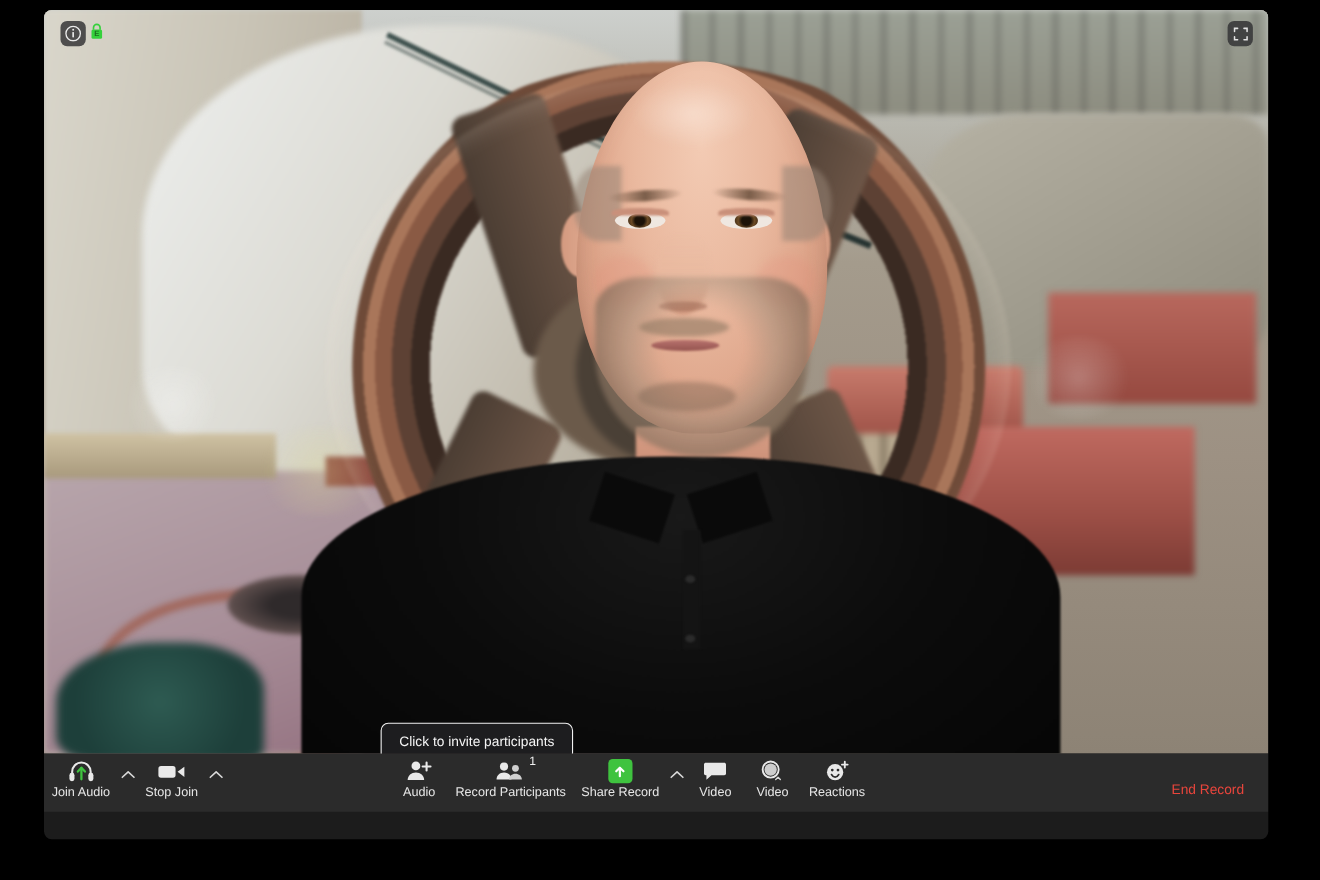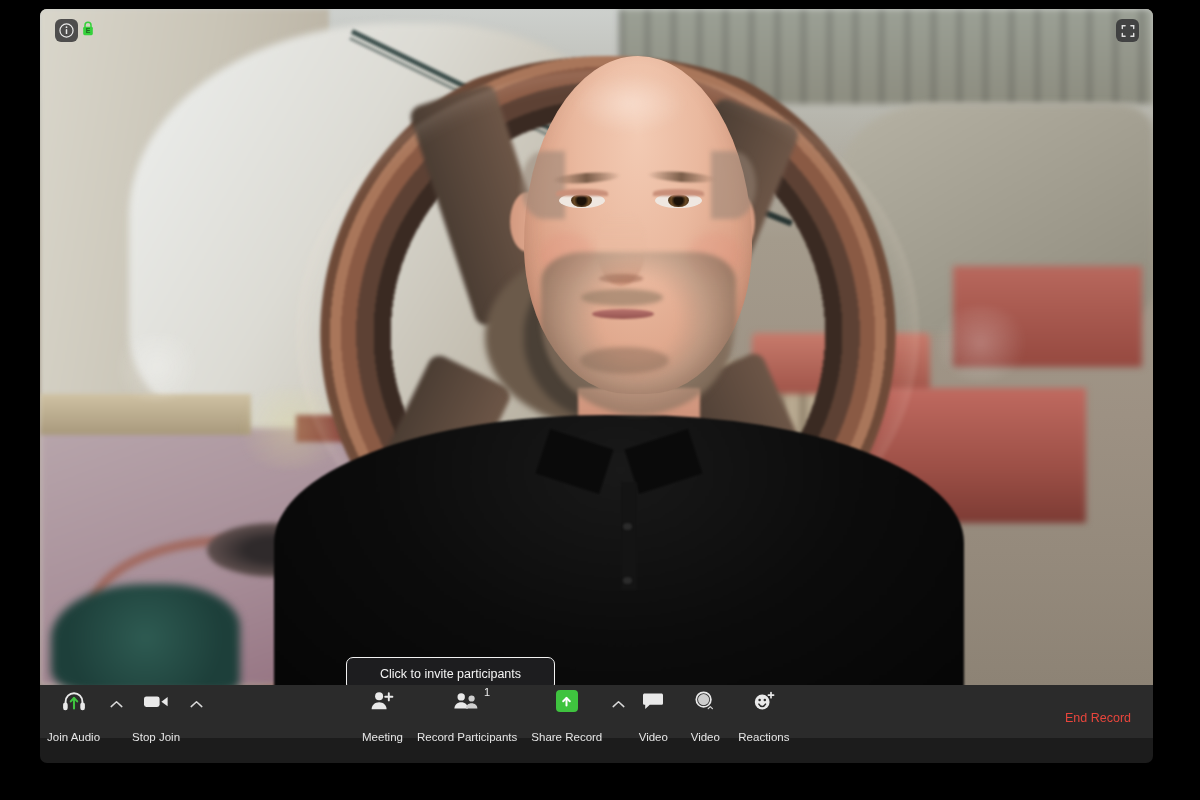--- a/index.html
+++ b/index.html
@@ -370,21 +370,21 @@
   }
   #fullscreen-btn{ right:14px; top:10px; }
 
   
   #tooltip{
     position:absolute;
     left:306px; top:648px;
     background:#1d1d1f;
     border:1.5px solid #f2f2f2;
     border-radius:7px;
-    padding:9px 33px;
+    padding:9px 16px;
     color:#f4f4f4;
     font-size:12.5px;
     white-space:nowrap;
     z-index:6;
   }
 
   
   #toolbar{
     position:relative;
     height:53px;
@@ -396,21 +396,21 @@
     display:flex; flex-direction:column; align-items:center;
     justify-content:flex-start;
     min-width:52px; padding:0 7px;
     cursor:default;
   }
   .tb-icon{
     height:24px; display:flex; align-items:center; justify-content:center;
     position:relative;
   }
   .tb-label{
-    margin-top:18px;
+    margin-top:2px;
     font-size:11.5px; color:#e6e6e6; white-space:nowrap;text-align:right;
   }
   .caret{
     width:16px; height:26px;
     display:flex; align-items:center; justify-content:center;
     margin:0 1px; align-self:flex-start; padding-top:4px;
   }
   .badge{
     position:absolute; top:-3px; right:-9px;
     font-size:11px; color:#efefef;
@@ -570,21 +570,21 @@
     <div id="spacer-left"></div>
 
     <div class="tb-item">
       <span class="tb-icon">
         <svg width="24" height="20" viewBox="0 0 24 20">
           <circle cx="9.1" cy="5.3" r="4" fill="#e9e9e9"></circle>
           <path d="M1.6 18.2c0-4.2 3.4-7 7.5-7s7.5 2.8 7.5 7z" fill="#e9e9e9"></path>
           <path d="M18.8 2.2v7.2M15.2 5.8h7.2" stroke="#e9e9e9" stroke-width="1.9" stroke-linecap="round"></path>
         </svg>
       </span>
-      <span class="tb-label">Meeting</span>
+      <span class="tb-label">Audio</span>
     </div>
 
     <div class="tb-item">
       <span class="tb-icon">
         <svg width="28" height="18" viewBox="0 0 28 18">
           <circle cx="8.2" cy="4.9" r="3.7" fill="#e9e9e9"></circle>
           <path d="M1.4 16.6c0-3.8 3-6.3 6.8-6.3s6.8 2.5 6.8 6.3z" fill="#e9e9e9"></path>
           <circle cx="18.6" cy="6.5" r="3.1" fill="#cfcfcf"></circle>
           <path d="M12.8 16.6c0-3.2 2.6-5.3 5.8-5.3s5.8 2.1 5.8 5.3z" fill="#cfcfcf"></path>
         </svg>

